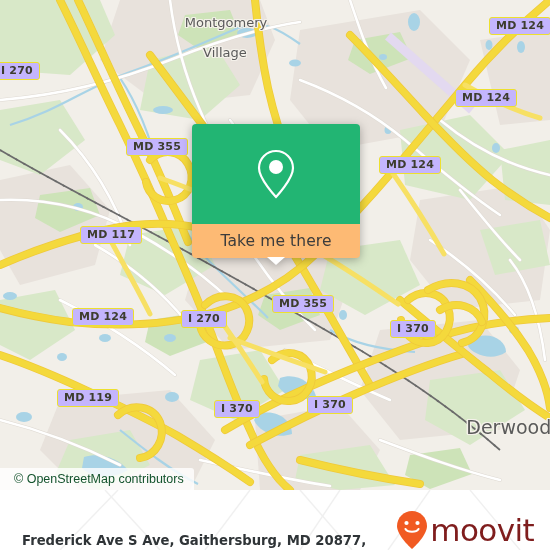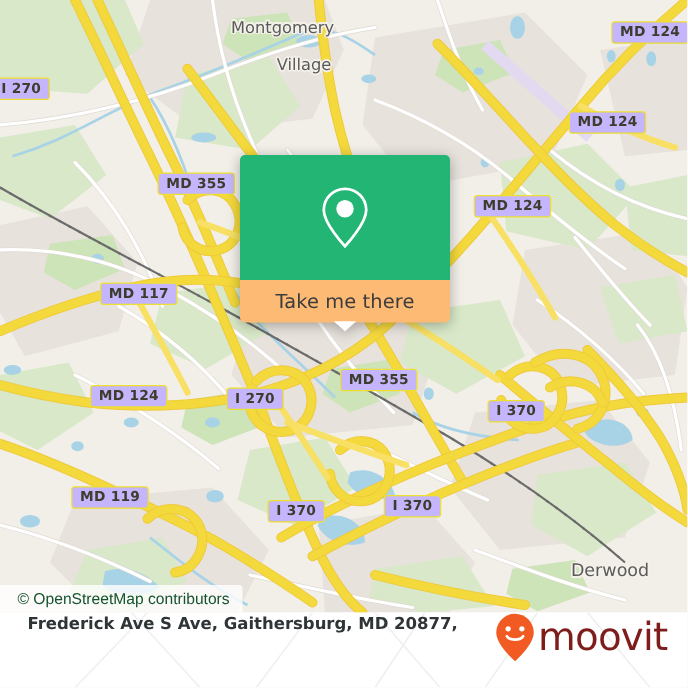--- a/index.html
+++ b/index.html
@@ -126,21 +126,21 @@
 
   
   #bottom-bar {
     position: absolute;
     left: 0;
     top: 490px;
     width: 550px;
     height: 60px;
     background: #ffffff;
     display: flex;
-    align-items: flex-start;
+    align-items: flex-end;
     justify-content: space-between;
     overflow: hidden;
   }
   #bottom-watermark { position:absolute; left:0; top:0; pointer-events:none; }
   #address-block {
     position: relative;
     padding-left: 22px;
     color: #2f3437;
     font-family: "DejaVu Sans", sans-serif;
     font-size: 13.2px;
@@ -368,25 +368,25 @@
         <path class="trunk" d="M160,178 C195,190 230,205 262,225"></path>
         <path class="trunk" d="M230,338 C262,350 295,362 325,372"></path>
         <path class="trunk" d="M318,252 C345,268 372,286 398,304"></path>
         <path class="trunk" d="M392,172 C410,198 428,226 444,254"></path>
         <path class="trunk" d="M105,230 C120,258 136,286 150,314"></path>
         <path class="trunk" d="M465,85 C488,98 512,110 540,118"></path>
         <path class="trunk" d="M215,312 C232,336 248,360 262,382"></path>
       </g>
     </svg>
 
-    <div class="place-label" style="left:160px; top:0px; width:105px;text-align:right;">
+    <div class="place-label" style="left:160px; top:0px; width:105px;">
       <span>Montgomery</span><br>
       <span>Village</span>
     </div>
-    <div class="place-label" style="left:430px; top:435px; width:78px; font-size:14px;">
+    <div class="place-label" style="left:430px; top:405px; width:78px; font-size:19px;">
       <span>Derwood</span>
     </div>
     <div class="place-label" style="left:536px; top:215px; width:14px; font-size:14px; text-align:left;">
       
     </div>
 
     <div class="shield" style="left:-6px;  top:62px;">I 270</div>
     <div class="shield" style="left:126px; top:138px;">MD 355</div>
     <div class="shield" style="left:489px; top:17px;">MD 124</div>
     <div class="shield" style="left:455px; top:89px;">MD 124</div>

